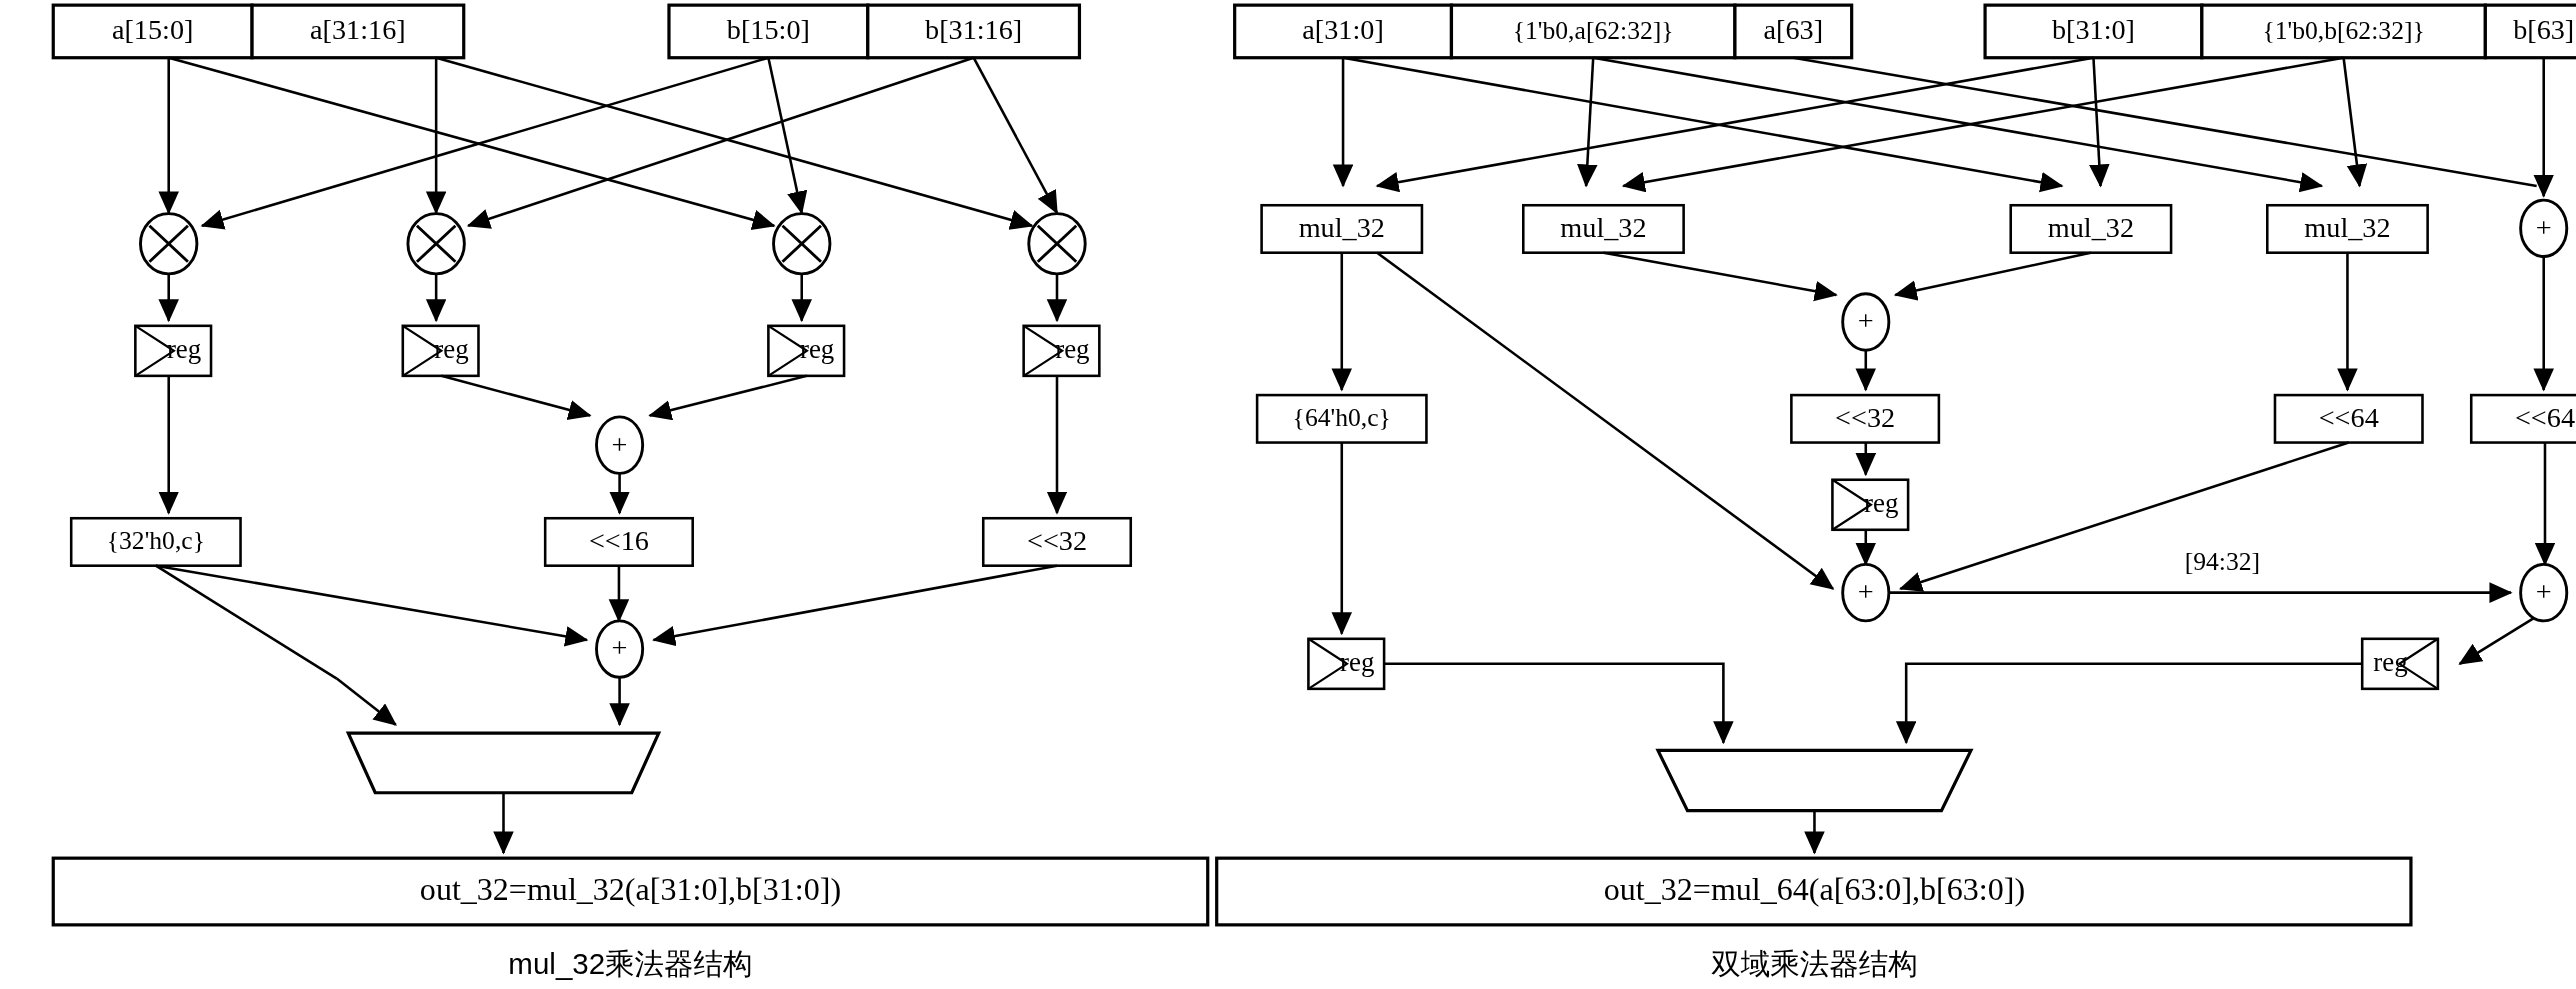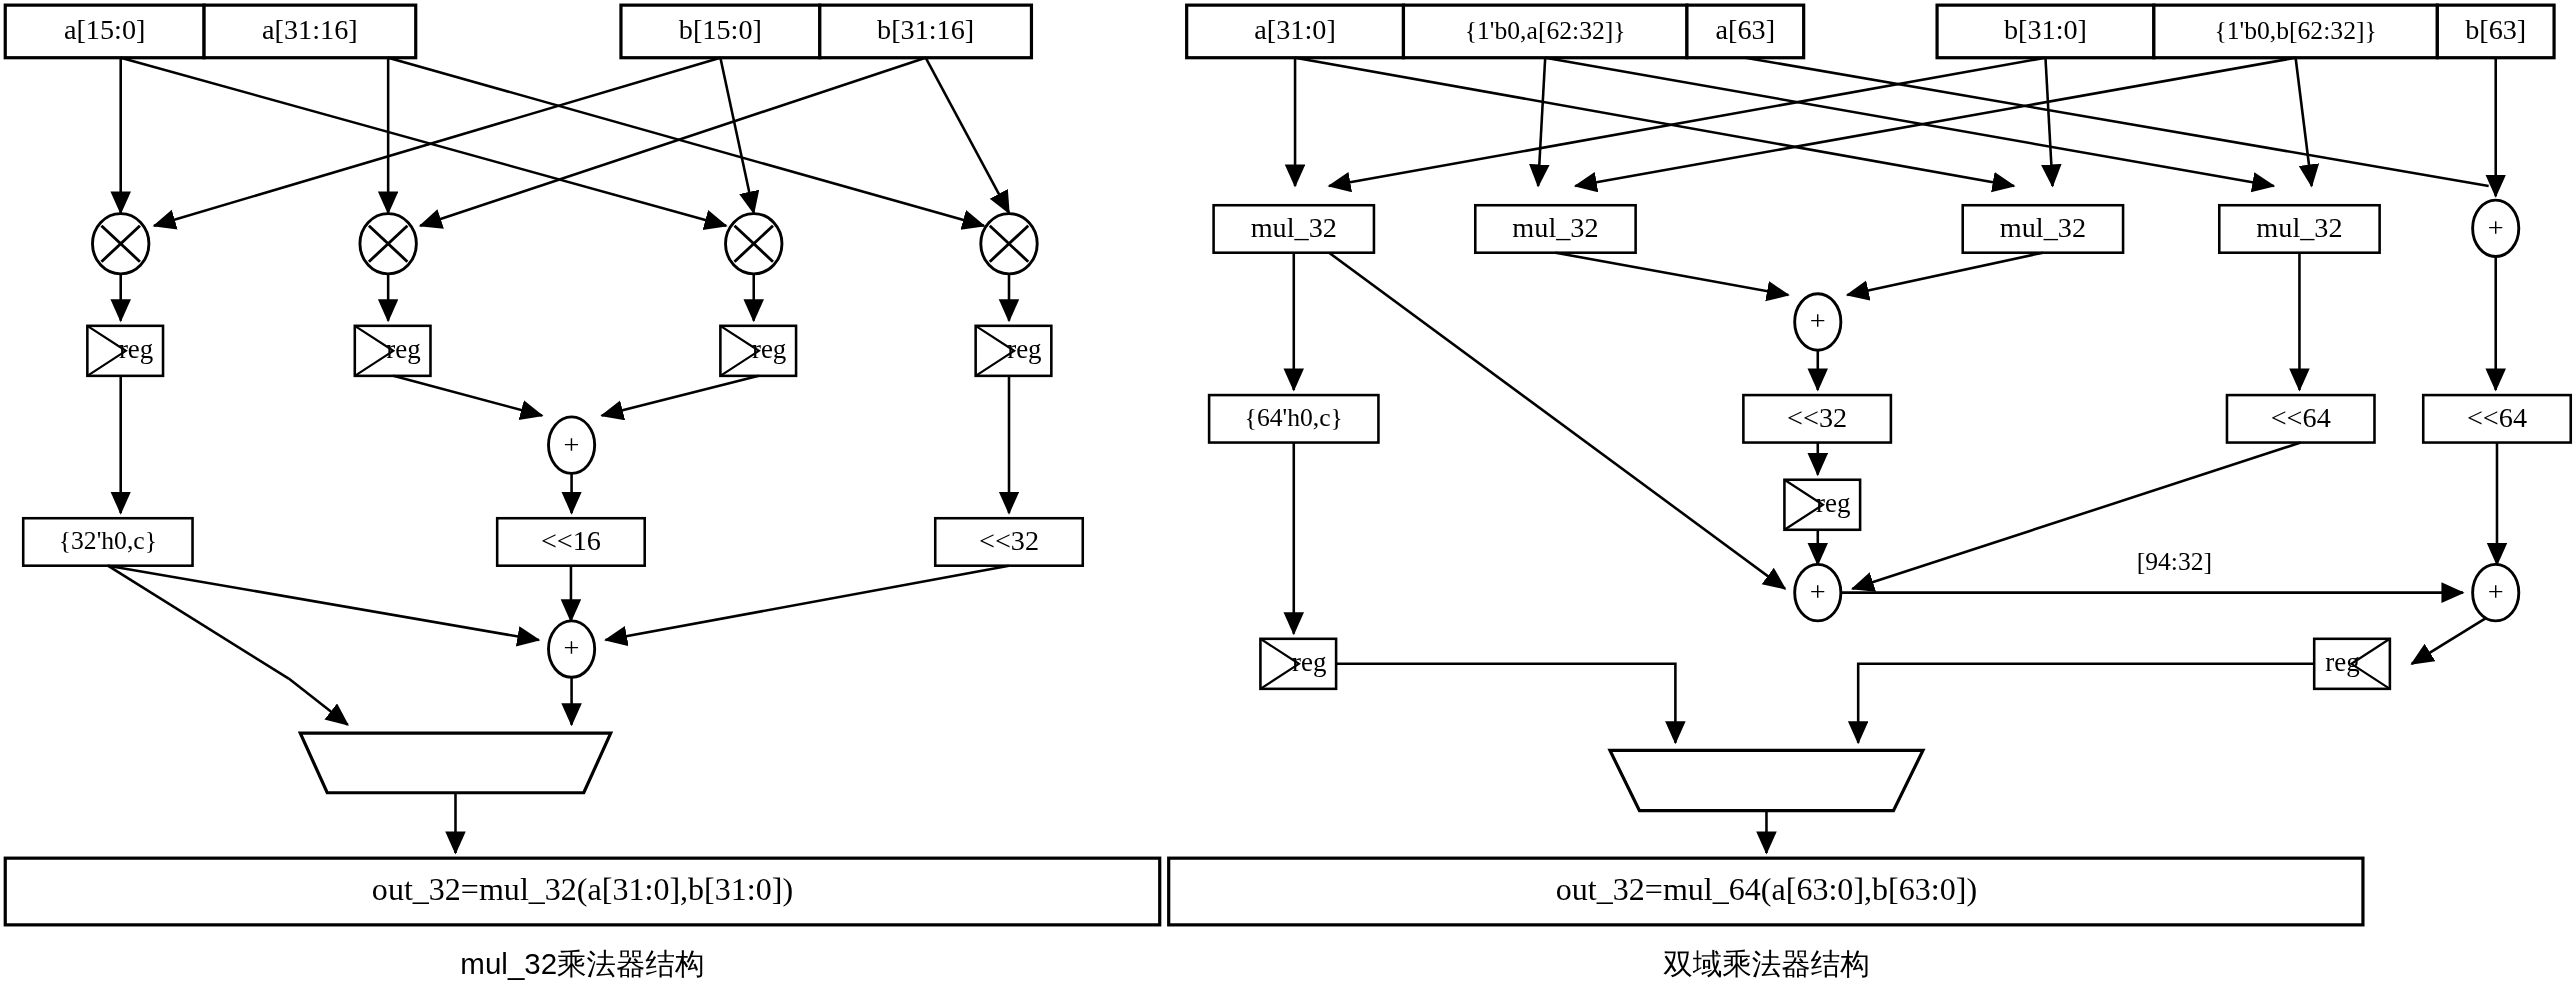--- a/index.html
+++ b/index.html
@@ -1,18 +1,18 @@
 <!DOCTYPE html>
 <html style="font-size:10.3px"><head>
 <meta charset="utf-8">
 <style>
   html,body{margin:0;padding:0;background:#ffffff;}
   body{width:2576px;height:989px;overflow:hidden;
        font-family:"Liberation Serif","DejaVu Serif",serif;}
-  #root{position:relative;width:2225px;height:989px;}
+  #root{position:relative;width:2225px;height:989px;margin-left:48px;}
   svg{display:block;}
   .bx{fill:#ffffff;stroke:#000000;stroke-width:4;}
   .bx2{fill:#ffffff;stroke:#000000;stroke-width:5;}
   .wire{stroke:#000000;stroke-width:4;fill:none;}
   .wirethin{stroke:#000000;stroke-width:3.5;fill:none;}
   .op{fill:#ffffff;stroke:#000000;stroke-width:4.5;}
   .xmark{stroke:#000000;stroke-width:4.5;fill:none;}
   .lbl{font-family:"Liberation Serif","DejaVu Serif",serif;
        font-size:44px;fill:#000;text-anchor:middle;dominant-baseline:middle;}
   .lbl-sm{font-size:40px;}

